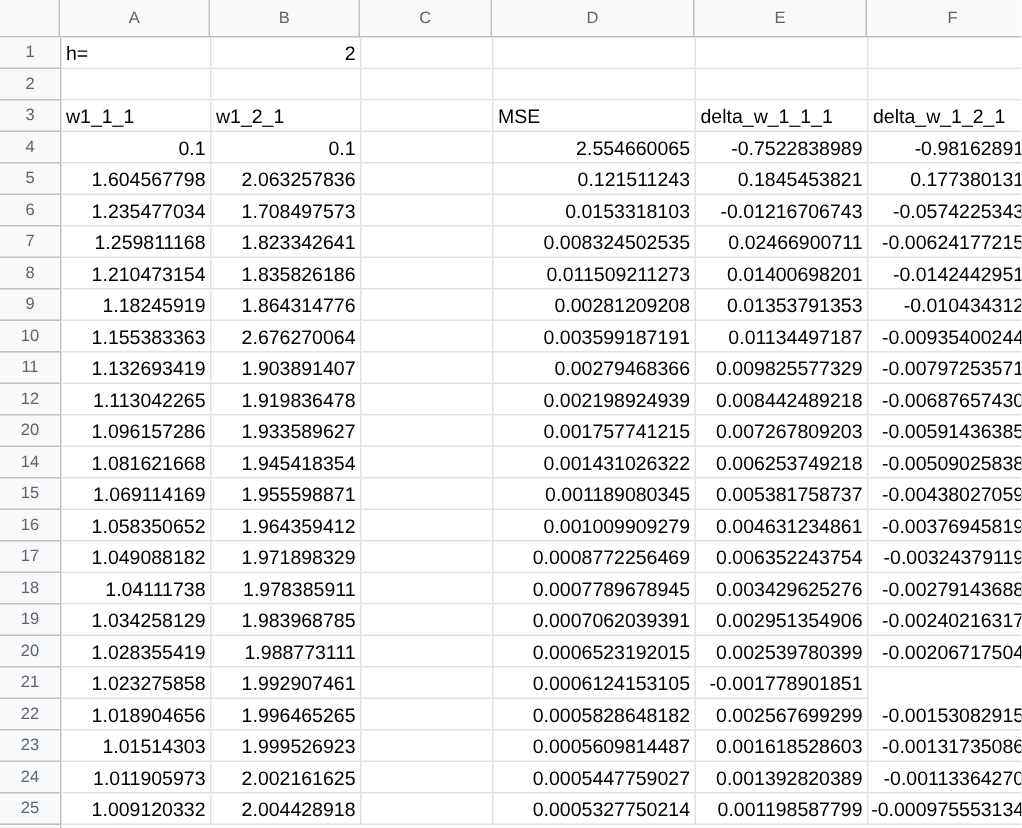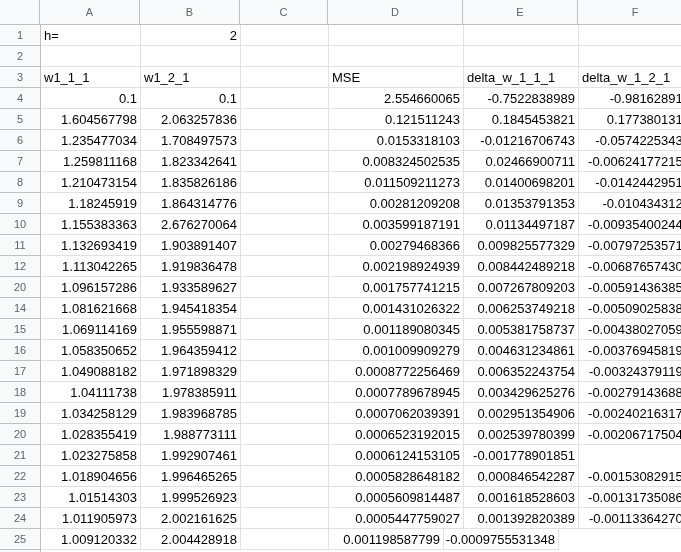--- a/index.html
+++ b/index.html
@@ -308,21 +308,21 @@
           <div class="cell col-B right">1.992907461</div>
           <div class="cell col-C left"></div>
           <div class="cell col-D right">0.0006124153105</div>
           <div class="cell col-F right">-0.001778901851</div>
         </div>
         <div class="row">
           <div class="cell col-A right">1.018904656</div>
           <div class="cell col-B right">1.996465265</div>
           <div class="cell col-C left"></div>
           <div class="cell col-D right">0.0005828648182</div>
-          <div class="cell col-E right">0.000846542287</div>
+          <div class="cell col-E right">0.002567699299</div>
           <div class="cell col-F right">-0.001530829153</div>
         </div>
         <div class="row">
           <div class="cell col-A right">1.01514303</div>
           <div class="cell col-B right">1.999526923</div>
           <div class="cell col-C left"></div>
           <div class="cell col-D right">0.0005609814487</div>
           <div class="cell col-E right">0.001618528603</div>
           <div class="cell col-F right">-0.001317350865</div>
         </div>
@@ -331,18 +331,19 @@
           <div class="cell col-B right">2.002161625</div>
           <div class="cell col-C left"></div>
           <div class="cell col-D right">0.0005447759027</div>
           <div class="cell col-E right">0.001392820389</div>
           <div class="cell col-F right">-0.001133642706</div>
         </div>
         <div class="row">
           <div class="cell col-A right">1.009120332</div>
           <div class="cell col-B right">2.004428918</div>
           <div class="cell col-C left"></div>
+          <div class="cell col-D right">0.0005327750214</div>
           <div class="cell col-E right">0.001198587799</div>
           <div class="cell col-F right">-0.0009755531348</div>
         </div>
       </div>
   </div>
 </div>
 
 </body></html>

